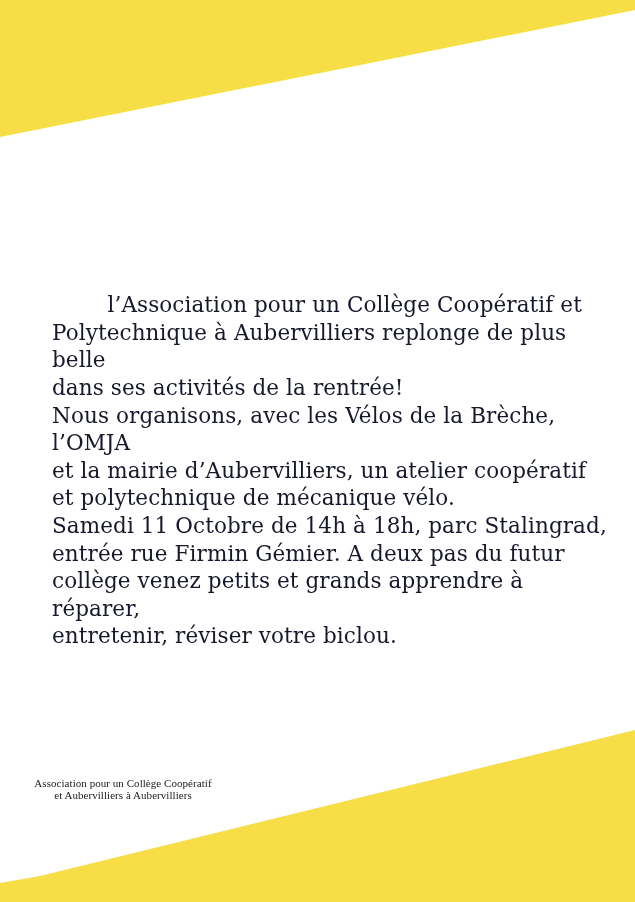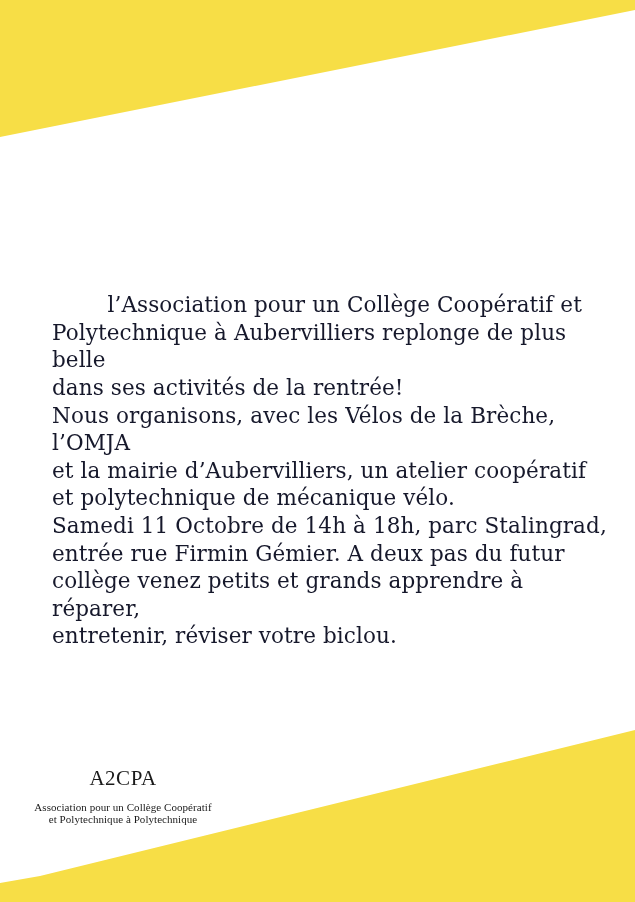--- a/index.html
+++ b/index.html
@@ -84,20 +84,19 @@
 Nous organisons, avec les Vélos de la Brèche, l’OMJA
 et la mairie d’Aubervilliers, un atelier coopératif
 et polytechnique de mécanique vélo.
 Samedi 11 Octobre de 14h à 18h, parc Stalingrad,
 entrée rue Firmin Gémier. A deux pas du futur
 collège venez petits et grands apprendre à réparer,
 entretenir, réviser votre biclou.</p>
   </div>
 
   <div id="logo">
-    <div class="logo-mark">A2CPA</div>
     <div class="logo-sub">
       <div>Association pour un Collège Coopératif</div>
-      <div>et Polytechnique à Polytechnique</div>
+      <div>et Aubervilliers à Aubervilliers</div>
     </div>
   </div>
 
 </div>
 
 </body></html>

